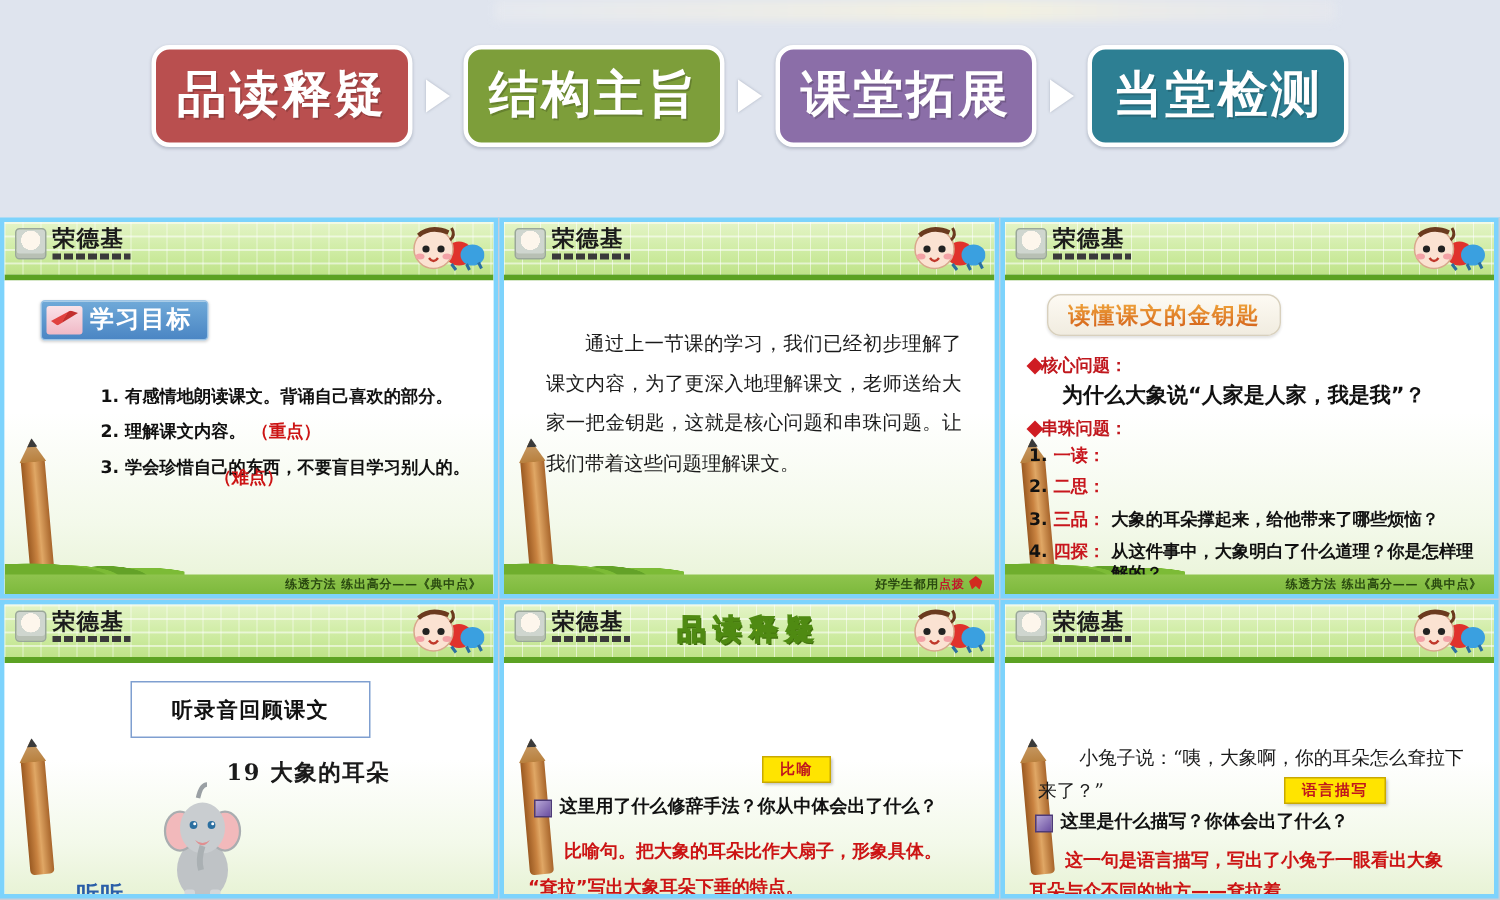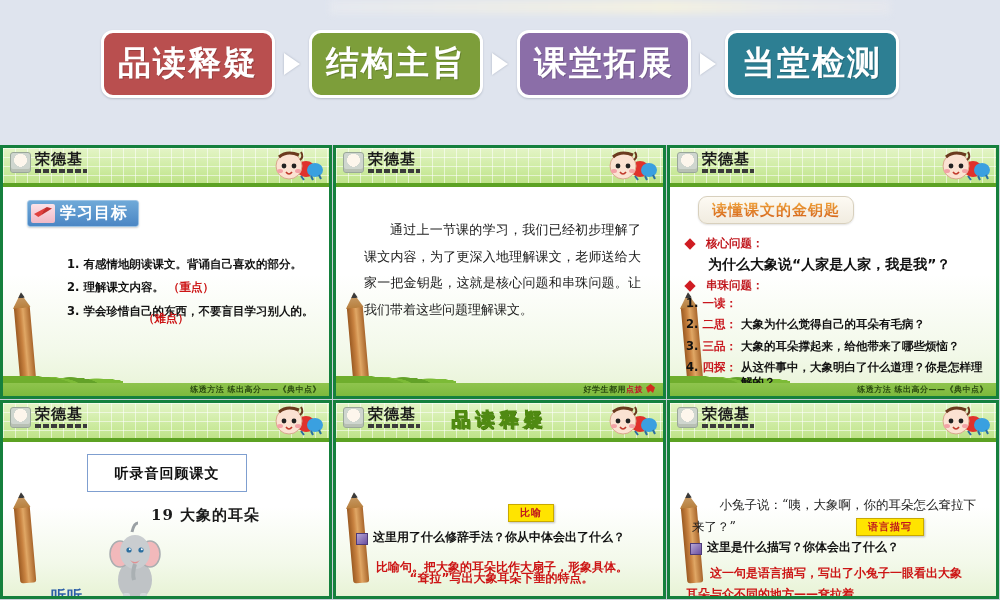--- a/index.html
+++ b/index.html
@@ -39,21 +39,21 @@
   .arrow{
     width:0;height:0;margin:0 9px;
     border-top:11px solid transparent;border-bottom:11px solid transparent;
     border-left:16px solid #ffffff;
     filter:drop-shadow(0 0 1px rgba(120,130,150,.5));
   }
 
   
   .grid{position:absolute;left:0;top:145px;width:1000px;height:455px;
         display:grid;grid-template-columns:333px 334px 333px;grid-template-rows:255px 200px;}
-  .slide{position:relative;overflow:hidden;background:#15803d;
+  .slide{position:relative;overflow:hidden;background:#7dd3fc;
          border-right:1px solid #c9ced9;border-bottom:1px solid #c9ced9;box-sizing:border-box;}
   .slide .frame{position:absolute;left:3px;top:3px;right:3px;bottom:3px;overflow:hidden;background:#fff;}
 
   
   .shead{position:relative;height:35px;
     background:linear-gradient(180deg,#e4f4c7 0%,#cfecA4 55%,#bfe389 100%);
     border-bottom:4px solid #5ca223;}
   .shead::after{content:"";position:absolute;inset:0;
     background-image:linear-gradient(rgba(255,255,255,.55) 1px,transparent 1px),
                      linear-gradient(90deg,rgba(255,255,255,.55) 1px,transparent 1px);
@@ -121,21 +121,21 @@
     font-size:13px;line-height:2.05;color:#1a1a1a;text-indent:2em;text-align:justify;}
 
   
   .key-badge{position:absolute;left:28px;top:9px;
     background:linear-gradient(180deg,#fdfaf3 0%,#f1ece0 100%);
     border:1px solid #d8d0bd;border-radius:9px;padding:3px 13px;box-shadow:0 1px 2px rgba(0,0,0,.12);}
   .key-badge span{font-size:15px;font-weight:bold;letter-spacing:1px;
     background:linear-gradient(180deg,#f0a63c 0%,#d4621a 100%);
     -webkit-background-clip:text;background-clip:text;color:transparent;}
   .qsec{position:absolute;left:16px;right:10px;top:44px;}
-  .qhead{display:flex;align-items:center;gap:12px;font-size:11.5px;font-weight:bold;color:#c0171d;margin-top:5px;}
+  .qhead{display:flex;align-items:center;gap:0;font-size:11.5px;font-weight:bold;color:#c0171d;margin-top:5px;}
   .diamond{width:8px;height:8px;background:#cf1c22;transform:rotate(45deg);flex:none;}
   .qtext{font-size:14px;font-weight:bold;color:#111;margin:4px 0 2px 22px;line-height:1.3;}
   .qlist{margin:3px 0 0 0;padding:0;list-style:none;}
   .qlist li{display:flex;gap:4px;font-size:11.5px;font-weight:bold;color:#111;
     margin-bottom:6px;line-height:1.32;}
   .qlist .n{color:#111;flex:none;}
   .qlist .tag{color:#c8161d;flex:none;}
 
   
   .rec-box{position:absolute;left:84px;top:12px;width:158px;
@@ -332,21 +332,20 @@
             </div>
 
             <ul class="qlist">
               <li>
                 <span class="n">1.</span>
                 <span class="tag">一读：</span>
               </li>
               <li>
                 <span class="n">2.</span>
                 <span class="tag">二思：</span>
-                <span>大象为什么觉得自己的耳朵有毛病？</span>
               </li>
               <li>
                 <span class="n">3.</span>
                 <span class="tag">三品：</span>
                 <span>大象的耳朵撑起来，给他带来了哪些烦恼？</span>
               </li>
               <li>
                 <span class="n">4.</span>
                 <span class="tag">四探：</span>
                 <span>从这件事中，大象明白了什么道理？你是怎样理解的？</span>
@@ -442,21 +441,21 @@
           <div class="pencil"></div>
 
           <div class="ylabel" style="left:172px;top:62px;">比喻</div>
 
           <div class="qline" style="top:88px;">
             <i class="qmark"></i>
             <span>这里用了什么修辞手法？你从中体会出了什么？</span>
           </div>
 
           <div class="ans ind" style="top:116px;">比喻句。把大象的耳朵比作大扇子，形象具体。</div>
-          <div class="ans" style="top:127px;text-align:center;">“耷拉”写出大象耳朵下垂的特点。</div>
+          <div class="ans" style="top:140px;">“耷拉”写出大象耳朵下垂的特点。</div>
         </div>
       </div>
     </div>
 
     <div class="slide">
       <div class="frame">
         <div class="shead">
           <div class="brand">
             <div class="brand-mark"></div>
             <div class="brand-txt">

